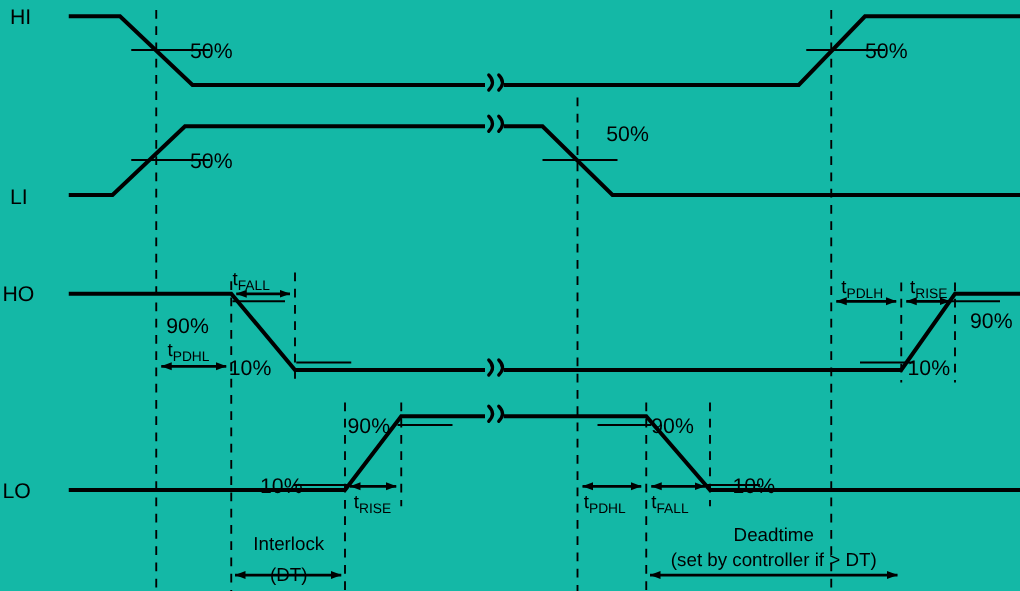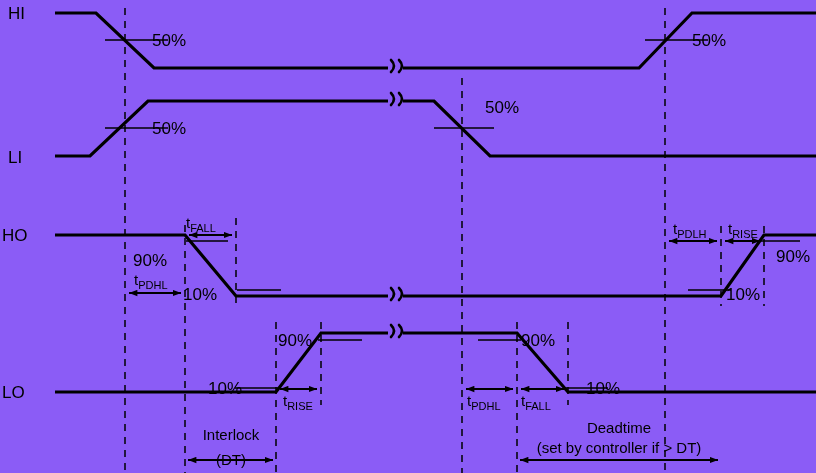--- a/index.html
+++ b/index.html
@@ -1,17 +1,17 @@
 <!DOCTYPE html>
 <html><head>
 <meta charset="utf-8">
 <style>
   html,body{margin:0;padding:0;background:#ffffff;}
   body{width:816px;height:473px;font-family:"Liberation Sans",sans-serif;overflow:hidden;}
-  #diagram-root{position:relative;width:816px;height:473px;background:#8b5cf6;}
+  #diagram-root{position:relative;width:816px;height:473px;background:#14b8a6;}
   svg{display:block;}
   .wf{fill:none;stroke:#000;stroke-width:3.2;stroke-linejoin:miter;stroke-linecap:butt;}
   .dash{stroke:#000;stroke-width:1.5;stroke-dasharray:7 6;fill:none;}
   .tick{stroke:#000;stroke-width:1.5;fill:none;}
   .dim{stroke:#000;stroke-width:2.2;fill:none;}
   .brk{fill:none;stroke:#000;stroke-width:2.6;stroke-linecap:round;}
   text{font-family:"Liberation Sans",sans-serif;fill:#000;}
   .sig-label{font-size:17px;}
   .pct{font-size:17px;}
   .tlab{font-size:15px;}

